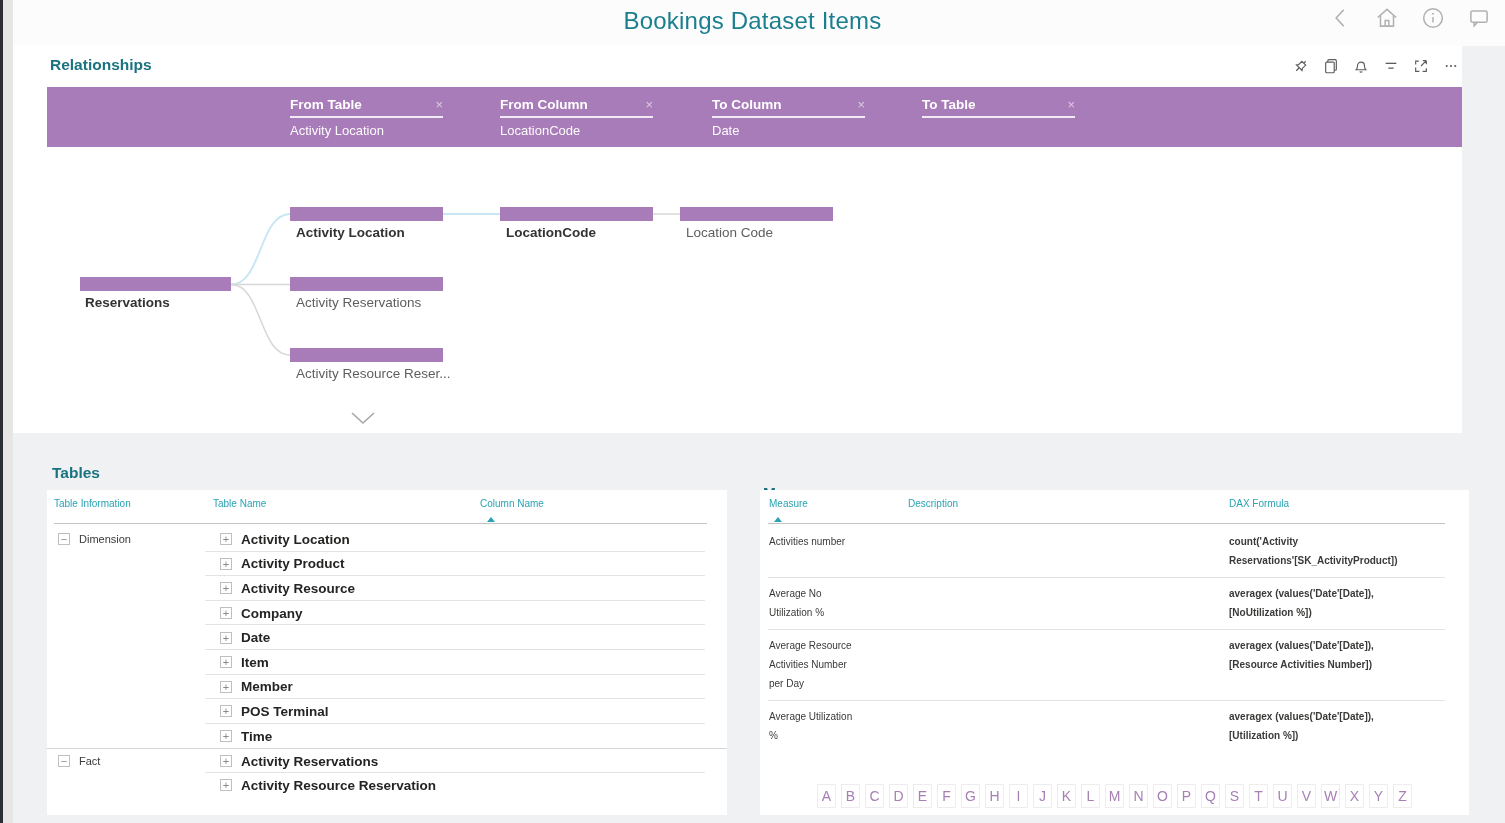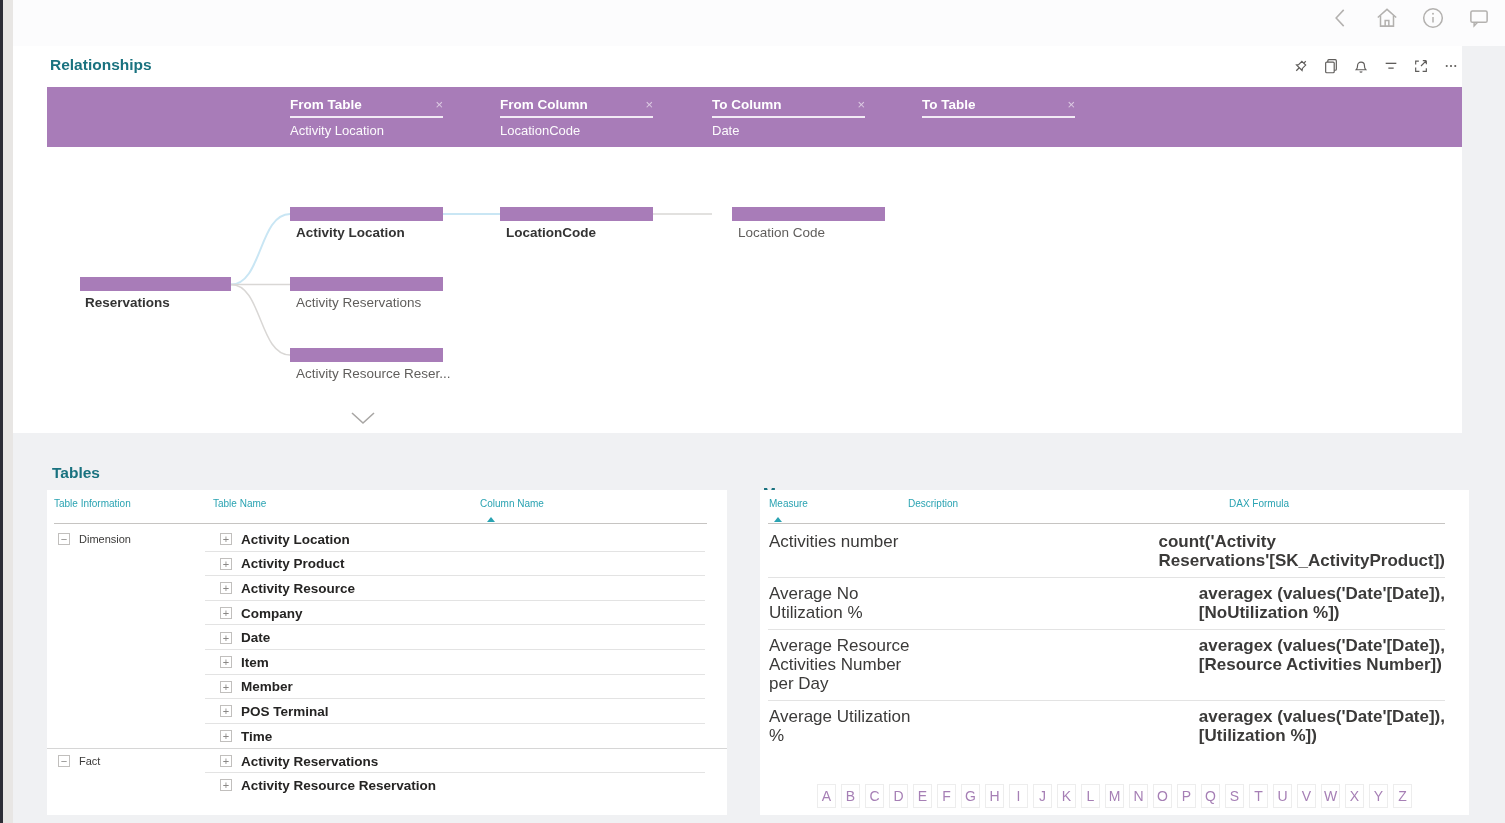--- a/index.html
+++ b/index.html
@@ -69,35 +69,36 @@
   .ebox { width:12px; height:12px; border:1px solid #c1bfbd; color:#8a8886; font-size:11px;
           line-height:10px; text-align:center; background:#fff; cursor:pointer; flex:none; }
 
   
   #measures-rows { position:absolute; top:36px; left:8px; right:24px; }
   .m-row { display:flex; padding:6px 0 7px 0; border-bottom:1px solid #e3e3e3; cursor:default; }
   .m-row.last { border-bottom:none; }
   .m-c1 { width:140px; padding-left:1px; }
   .m-c2 { width:321px; }
   .m-c3 { flex:1;font-weight:bold; }
-  .m-line { font-size:17px; line-height:19px; color:#3b3a39; white-space:nowrap; }
+  .m-line { font-size:10px; line-height:19px; color:#3b3a39; white-space:nowrap; }
 
   .alpha-row { position:absolute; left:0; right:0; top:294px; display:flex;
                justify-content:center; gap:5px; }
   .alpha { width:19px; height:24px; border:1px solid #ededed; background:#fff; color:#a67fb5;
            font-size:14px; display:flex; align-items:center; justify-content:center; cursor:pointer; }
 </style>
 </head>
 <body>
 
 <div class="screen">
   <div class="edge-dark"></div>
   <div class="edge-gray"></div>
 
   <div class="top-band"></div>
+  <div class="page-title">Bookings Dataset Items</div>
   <div class="nav-icons">
     <svg width="26" height="26" viewBox="0 0 24 24" fill="none" stroke="#b3b1af" stroke-width="1.4">
       <path d="M14.5 4.5 L7.5 12 L14.5 19.5"></path>
     </svg>
     <svg width="26" height="26" viewBox="0 0 24 24" fill="none" stroke="#b3b1af" stroke-width="1.4">
       <path d="M3.5 11.5 L12 4 L20.5 11.5"></path>
       <path d="M6 9.8 V19.5 H18 V9.8"></path>
       <path d="M10.3 19.5 V14.2 H13.7 V19.5"></path>
     </svg>
     <svg width="26" height="26" viewBox="0 0 24 24" fill="none" stroke="#b3b1af" stroke-width="1.4">
@@ -199,21 +200,21 @@
     <div class="nlabel">Activity Reservations</div>
   </div>
   <div class="node" style="left:290px; top:348px; width:153px;">
     <div class="nbar"></div>
     <div class="nlabel">Activity Resource Reser...</div>
   </div>
   <div class="node bold" style="left:500px; top:207px; width:153px;">
     <div class="nbar"></div>
     <div class="nlabel">LocationCode</div>
   </div>
-  <div class="node" style="left:732px; top:207px; width:153px;">
+  <div class="node" style="left:680px; top:207px; width:153px;">
     <div class="nbar"></div>
     <div class="nlabel">Location Code</div>
   </div>
 
   <svg class="chevron-expand" width="26" height="16" viewBox="0 0 26 16" fill="none" stroke="#a8a6a4" stroke-width="1.6">
     <polyline points="2,3 13,13 24,3"></polyline>
   </svg>
 
   <div class="section-title" id="tables-title">Tables</div>
   <div class="card" id="tables-card">

